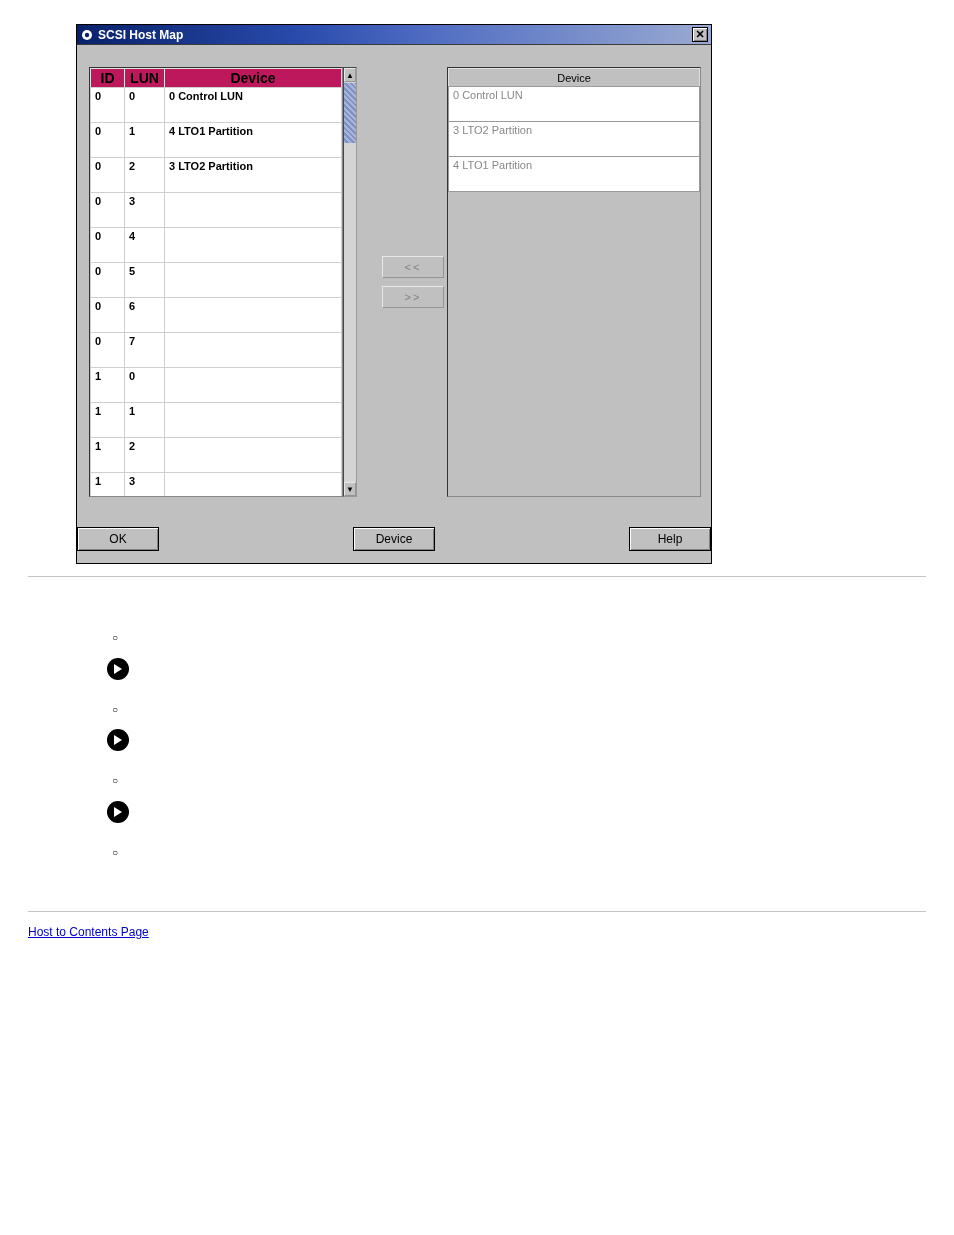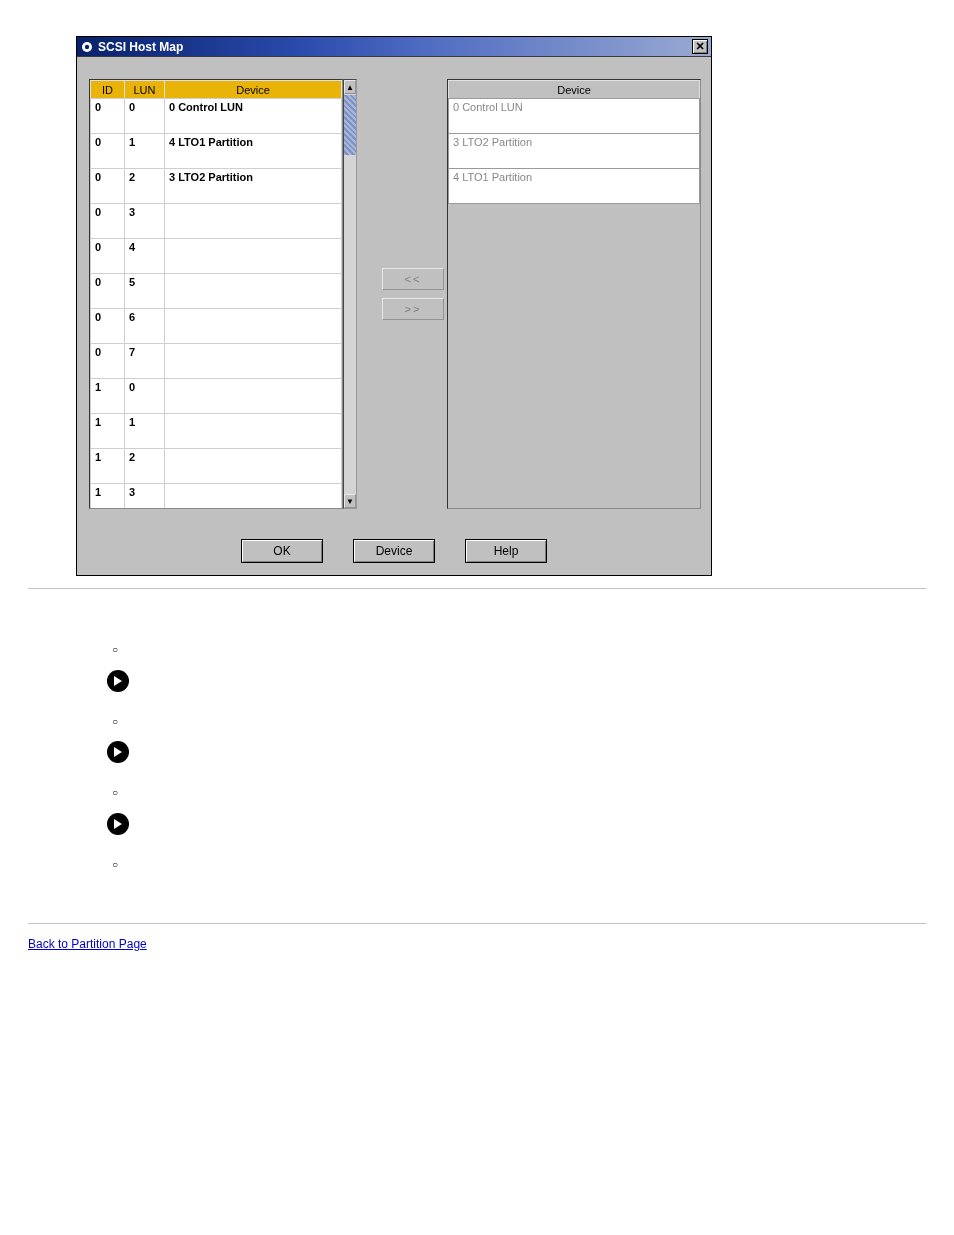--- a/index.html
+++ b/index.html
@@ -1,17 +1,17 @@
 <!DOCTYPE html>
 <html><head>
 <meta charset="utf-8">
 <style>
   * { box-sizing: border-box; }
   body { margin:0; background:#fff; font-family: Tahoma, Arial, sans-serif; color:#000; }
-  .page { width:954px; margin:12px auto; padding:24px 28px 40px 28px; }
+  .page { width:954px; margin:0 auto; padding:24px 28px 40px 28px; }
   hr.sep { border:none; border-top:1px solid #c4c4c4; margin:12px 0 24px 0; }
 
   .win-outer { width:636px; height:540px; border:1px solid #000; background:#c0c0c0; position:relative; margin-left:48px; }
   .titlebar { height:20px; display:flex; align-items:center; padding:0 3px;
     background:linear-gradient(to right,#08216b,#2a4bac 35%,#4f6cc2 55%,#9aaad2 100%); color:#fff;
     font-size:12px; font-weight:bold; border-bottom:1px solid #3a3a3a; }
   .titlebar .icon { width:14px; height:14px; margin-right:4px; display:inline-block; }
   .titlebar .icon svg { display:block; }
   .titlebar .spacer { flex:1; }
   .titlebar .close { width:16px; height:15px; background:#c0c0c0; border:1px solid #000;
@@ -22,22 +22,22 @@
   .menubar { height:20px; font-size:12px; padding:2px 6px; background:#c0c0c0;
     border-bottom:1px solid #808080; }
   .menubar span { padding:1px 6px; font-weight:bold; }
 
   .win-body { position:absolute; top:42px; left:6px; right:6px; bottom:46px; }
 
   
   .left-pane { position:absolute; left:6px; top:0; width:254px; height:430px;
     background:#fff; border:1px inset #888; overflow:hidden; }
   .tbl { width:100%; border-collapse:collapse; table-layout:fixed; font-size:11px; }
-  .tbl th { background:#eab308; border:1px outset #e0e0e0; height:18px;
-    font-weight:normal; color:#000; font-size:11px; }
+  .tbl th { background:#be185d; border:1px outset #e0e0e0; height:18px;
+    font-weight:bold; color:#000; font-size:14px; }
   .tbl td { height:35px; border:1px solid #cfcfcf; padding:2px 4px; vertical-align:top;
     font-weight:bold; font-size:11px; }
   .col-id { width:34px; text-align:center; }
   .col-lun { width:40px; text-align:center; }
   .col-dev { }
   .tbl td.col-id, .tbl td.col-lun { text-align:left; }
 
   .vscroll { position:absolute; left:260px; top:0; width:14px; height:430px;
     background:#d4d4d4; border:1px inset #999; }
   .vscroll .btn { width:12px; height:14px; background:#c0c0c0;
@@ -59,21 +59,21 @@
   .right-pane { position:absolute; left:364px; top:0; width:254px; height:430px;
     border:1px inset #888; background:#c0c0c0; overflow:hidden; }
   .rtbl { width:100%; border-collapse:collapse; table-layout:fixed; font-size:11px; }
   .rtbl th { background:#c0c0c0; border:1px outset #e0e0e0; height:18px;
     font-weight:normal; color:#000; font-size:11px; }
   .rtbl td { height:35px; border:1px solid #9a9a9a; background:#fff;
     padding:2px 4px; vertical-align:top; color:#888; font-size:11px; }
 
   
   .btnbar { position:absolute; left:0; right:0; bottom:6px; height:36px;
-    display:flex; align-items:center; justify-content:center; gap:30px; }
+    display:flex; align-items:center; justify-content:space-between; gap:30px; }
   .dlgbtn { width:82px; height:24px; background:#c0c0c0;
     border:1px solid #000; box-shadow: inset 1px 1px 0 #fff, inset -1px -1px 0 #808080;
     font-size:12px; display:flex; align-items:center; justify-content:center; }
 
   
   .below { margin:50px 30px 20px 50px; font-size:13px; line-height:1.5; }
   .below ul { list-style:none; padding:0; margin:0; }
   .below li.bullet { margin:4px 0 4px 34px; }
   .below li.bullet::before { content:"\25cb"; margin-right:10px; font-size:10px; }
   .below li.note { margin:10px 0 18px 28px; display:flex; align-items:flex-start; }
@@ -253,15 +253,15 @@
               <path d="M8 7 L16 12 L8 17 Z" fill="#fff"></path>
             </svg>
         </span>
         <span></span>
       </li>
       <li class="bullet"></li>
     </ul>
   </div>
 
   <hr class="foothr">
-  <a href="#" class="footlink">Back to Partition Page</a>
+  <a href="#" class="footlink">Host to Contents Page</a>
 
 </div>
 
 </body></html>

